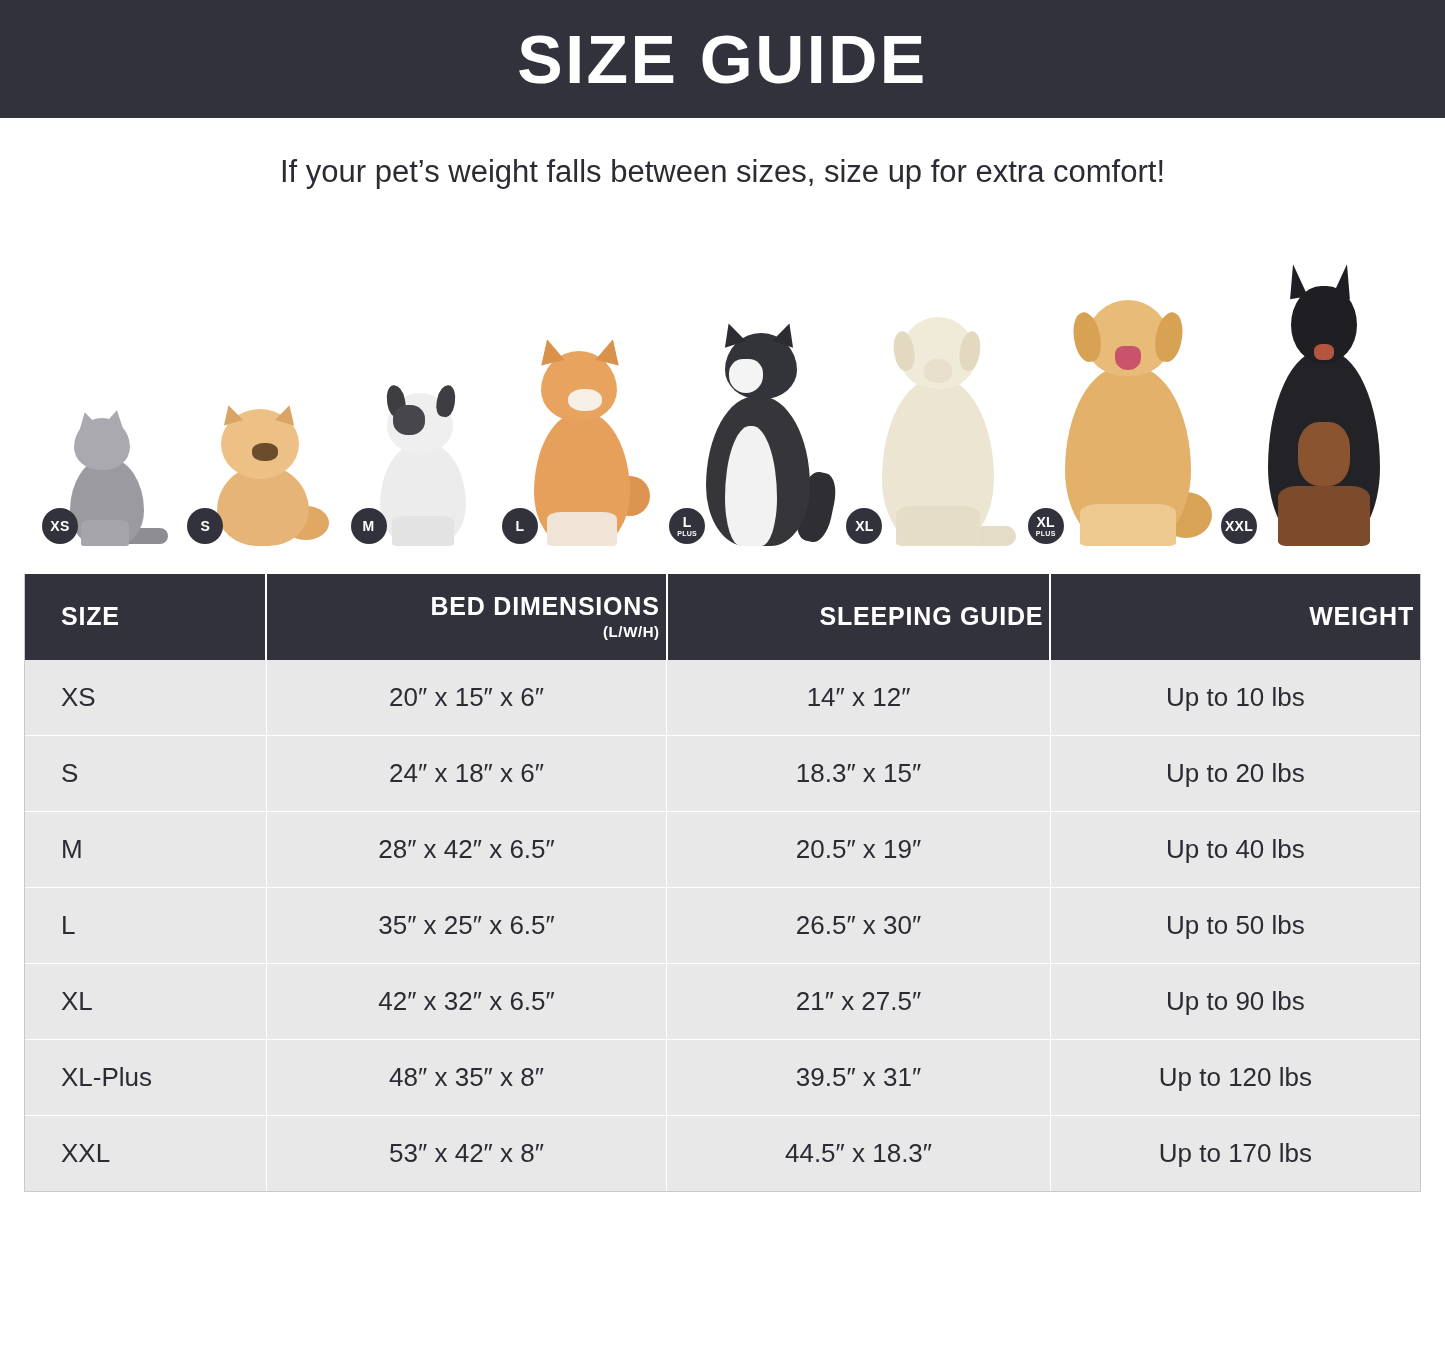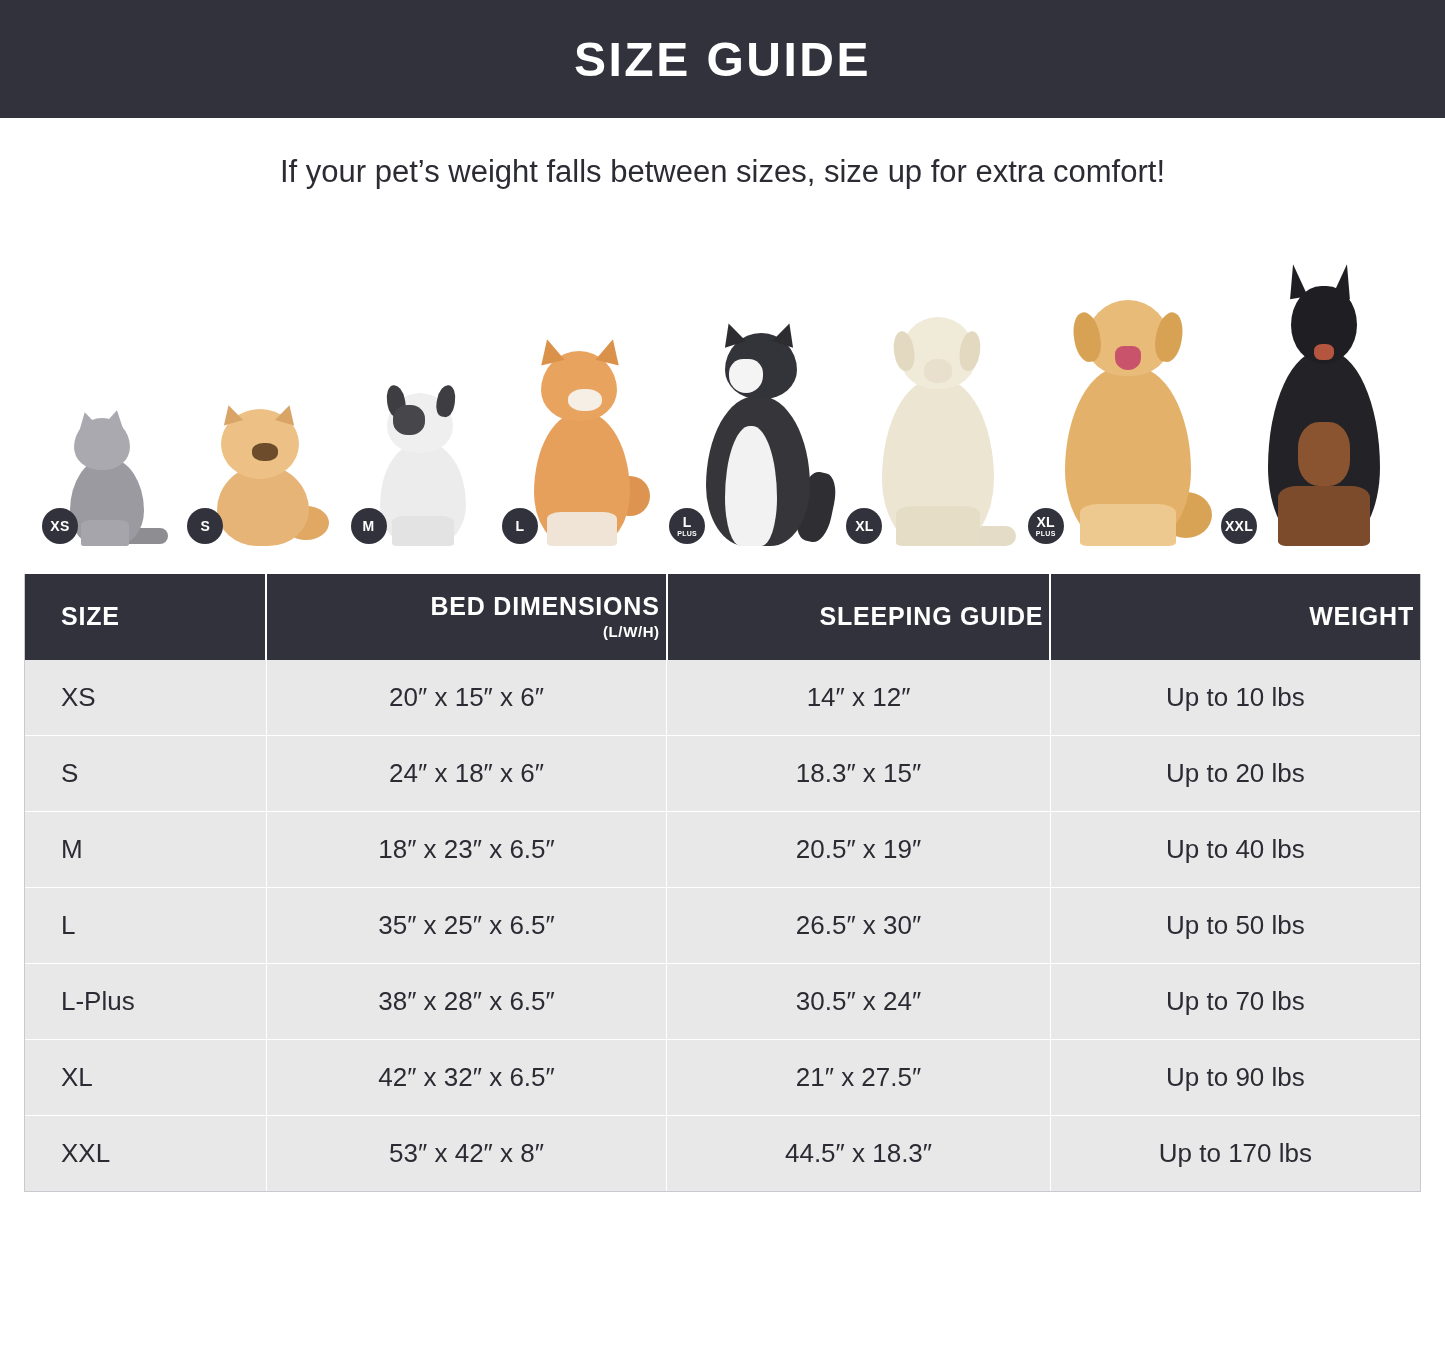--- a/index.html
+++ b/index.html
@@ -19,21 +19,21 @@
   
   .banner {
     background: #32323c;
     height: 118px;
     display: flex;
     align-items: center;
     justify-content: center;
   }
   .banner-title {
     color: #ffffff;
-    font-size: 48px;
+    font-size: 68px;
     font-weight: bold;
     letter-spacing: 2.5px;
   }
 
   
   .subtitle-wrap {
     height: 108px;
     display: flex;
     align-items: center;
     justify-content: center;
@@ -347,43 +347,43 @@
         <td>Up to 10 lbs</td>
       </tr>
       <tr>
         <td class="size-cell">S</td>
         <td>24″ x 18″ x 6″</td>
         <td>18.3″ x 15″</td>
         <td>Up to 20 lbs</td>
       </tr>
       <tr>
         <td class="size-cell">M</td>
-        <td>18″ x 23″ x 6.5″</td>
+        <td>28″ x 42″ x 6.5″</td>
         <td>20.5″ x 19″</td>
         <td>Up to 40 lbs</td>
       </tr>
       <tr>
         <td class="size-cell">L</td>
         <td>35″ x 25″ x 6.5″</td>
         <td>26.5″ x 30″</td>
         <td>Up to 50 lbs</td>
       </tr>
       <tr>
-        <td class="size-cell">L-Plus</td>
-        <td>38″ x 28″ x 6.5″</td>
-        <td>30.5″ x 24″</td>
-        <td>Up to 70 lbs</td>
-      </tr>
-      <tr>
         <td class="size-cell">XL</td>
         <td>42″ x 32″ x 6.5″</td>
         <td>21″ x 27.5″</td>
         <td>Up to 90 lbs</td>
       </tr>
       <tr>
+        <td class="size-cell">XL-Plus</td>
+        <td>48″ x 35″ x 8″</td>
+        <td>39.5″ x 31″</td>
+        <td>Up to 120 lbs</td>
+      </tr>
+      <tr>
         <td class="size-cell">XXL</td>
         <td>53″ x 42″ x 8″</td>
         <td>44.5″ x 18.3″</td>
         <td>Up to 170 lbs</td>
       </tr>
     </tbody>
   </table>
 </div>
 
 </body></html>

